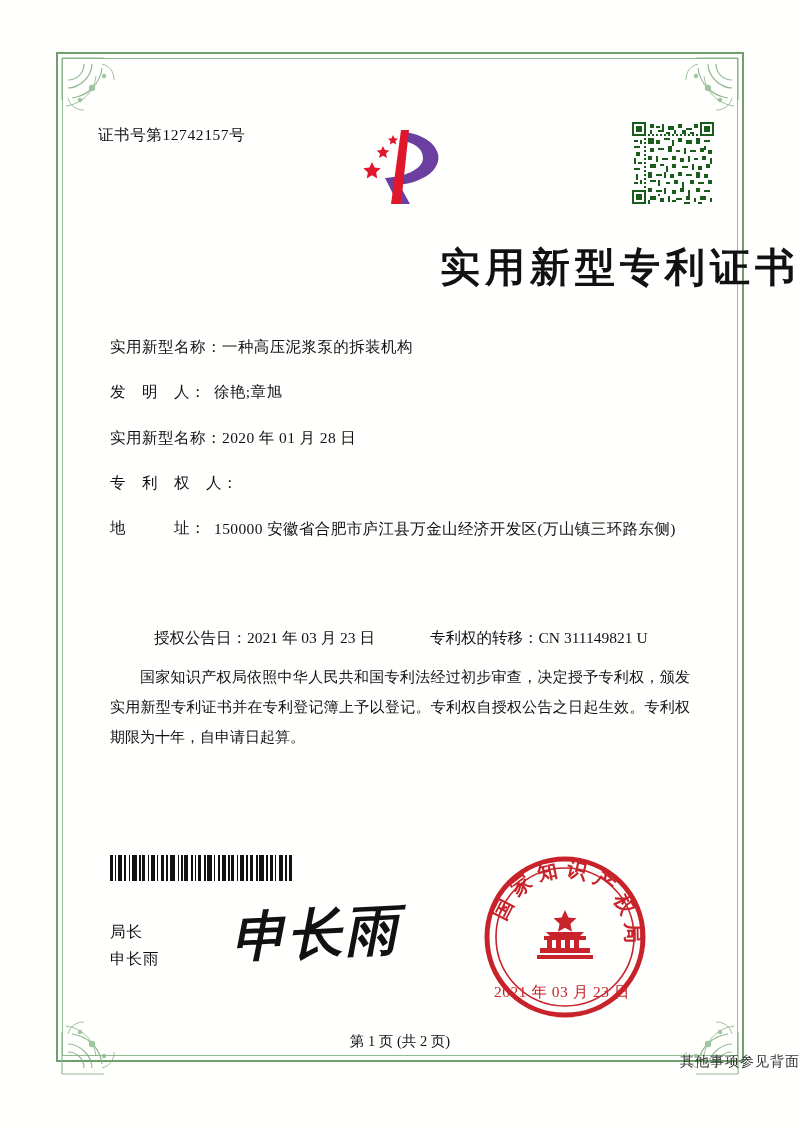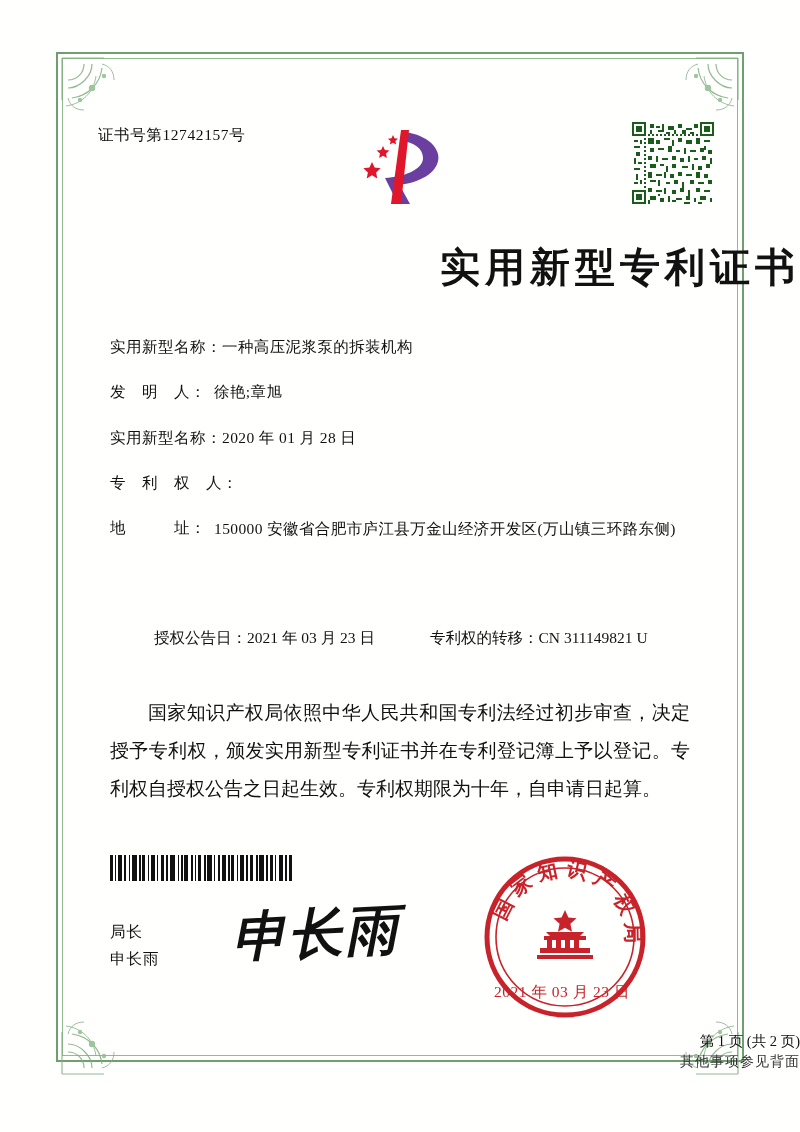--- a/index.html
+++ b/index.html
@@ -128,25 +128,24 @@
   }
   .grant-row .g1 { width: 276px; margin-left: 44px; }
   .grant-row .g2 { flex: 1; }
 
   
   .body-text {
     position: absolute;
     left: 110px;
     top: 662px;
     width: 580px;
-    font-size: 19px;
+    font-size: 15px;
     line-height: 2.0;
     text-align: justify;
     font-family: Liberation Sans, sans-serif;
-    margin-top: 32px;
   }
   .body-text p {
     margin: 0 0 6px 0;
     text-indent: 2em;
   }
 
   
   .barcode {
     position: absolute;
     left: 110px;
@@ -201,21 +200,21 @@
     color: #c8222a;
     letter-spacing: 0.5px;
     white-space: nowrap;
   }
 
   
   .page-num {
     position: absolute;
     left: 0; right: 0;
     top: 1032px;
-    text-align: right;
+    text-align: center;
     font-size: 14.5px;
   }
   .footer-note {
     position: absolute;
     left: 0; right: 0;
     top: 1053px;
     text-align: right;
     font-size: 14px;
     color: #333;
     letter-spacing: 1px;

